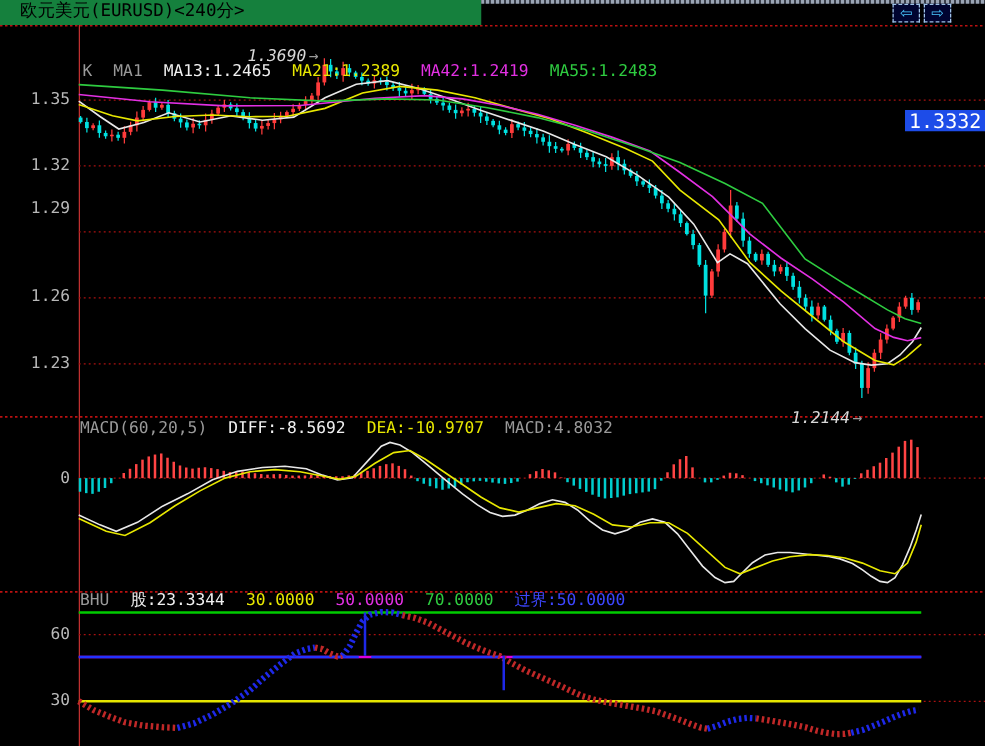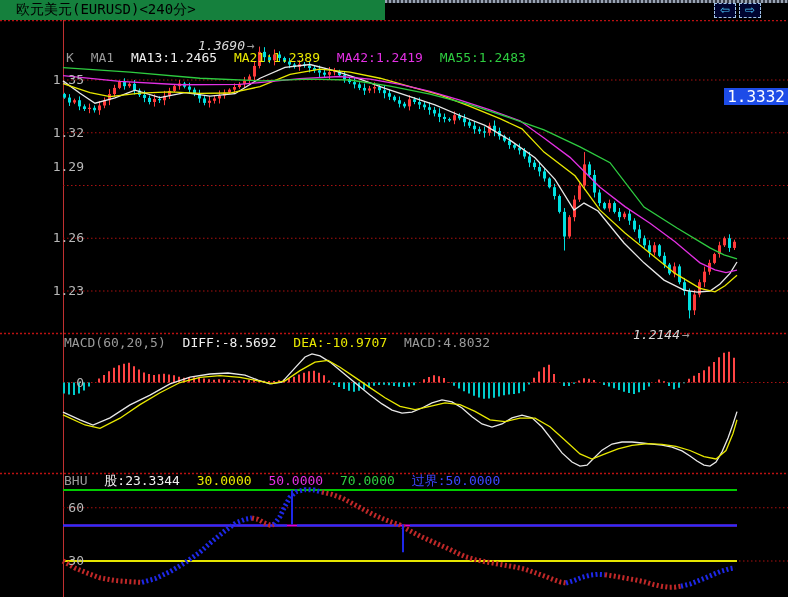--- a/index.html
+++ b/index.html
@@ -7,21 +7,21 @@
           font-family:"DejaVu Sans Mono","DejaVu Sans",monospace;}
   .titlebar{position:absolute;left:0;top:0;width:788px;height:20px;background:#000;}
   .title-left{position:absolute;left:0;top:0;width:385px;height:20px;background:#15803d;
               color:#000;font-size:14px;line-height:19px;padding-left:16px;box-sizing:border-box;white-space:nowrap;}
   .title-dots{position:absolute;left:385px;top:0;width:403px;height:3px;
               background:repeating-linear-gradient(90deg,#9aa4b4 0 2px,#3a3f4a 2px 4px);}
   .nav-btn{position:absolute;top:3px;width:22px;height:15px;background:#000430;
            border:1px dashed #9fc3e8;color:#49c8ff;font-size:12px;line-height:13px;
            text-align:center;padding:0;box-sizing:border-box;cursor:pointer;}
   #navback{left:714px;} #navfwd{left:739px;}
-  .axis-label{position:absolute;width:56px;text-align:right;color:#b8b8b8;font-size:13px;line-height:13px;padding-left:28px;}
+  .axis-label{position:absolute;width:56px;text-align:right;color:#b8b8b8;font-size:13px;line-height:13px;}
   .legend{position:absolute;font-size:13px;line-height:14px;white-space:nowrap;}
   .legend span{margin-right:9px;}
   .c-gray{color:#9a9a9a;} .c-white{color:#f0f0f0;} .c-yellow{color:#e8e800;}
   .c-magenta{color:#e330e3;} .c-green{color:#2ecc40;} .c-blue{color:#3d46ff;}
   .annotation{position:absolute;color:#d8d8d8;font-size:13px;line-height:13px;white-space:nowrap;font-style:italic;}
   .annotation .arr{color:#9a9a9a;margin-left:2px;}
   .price-tag{position:absolute;right:0;top:88px;background:#1d4ce8;color:#fff;
              font-size:16px;line-height:15px;padding:1px 3px;}
   svg{position:absolute;left:0;top:0;}
 </style>

